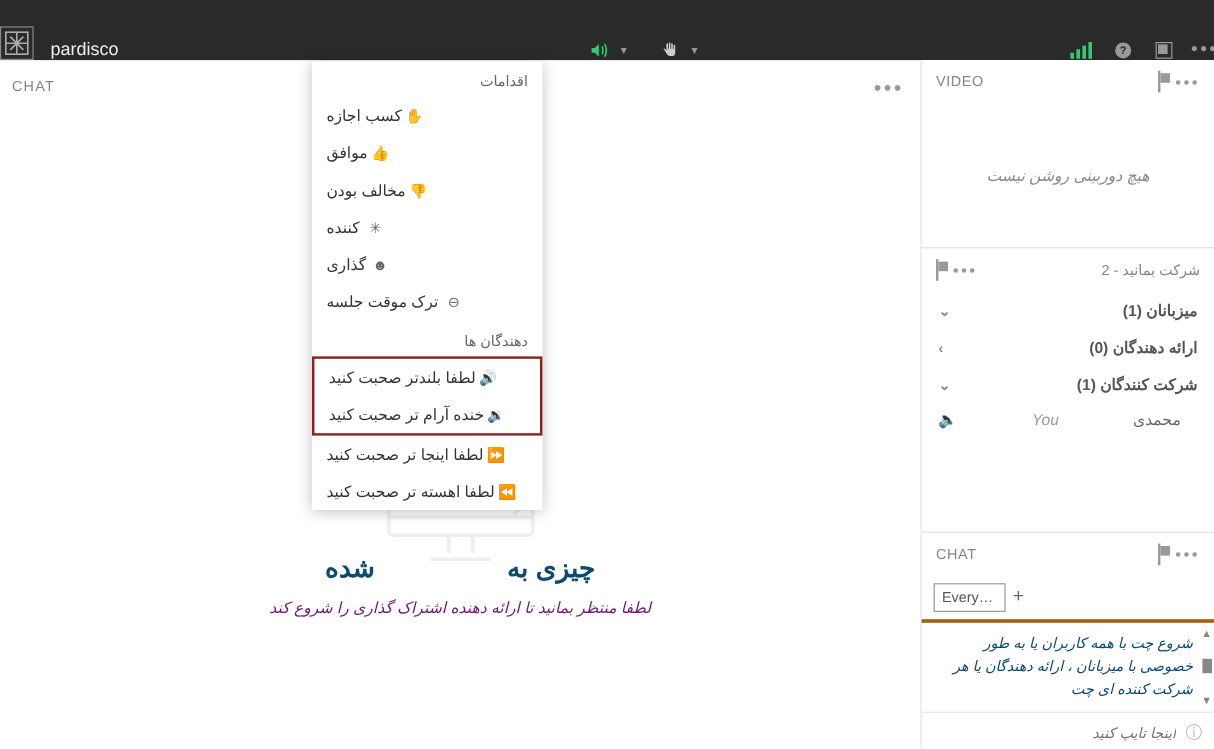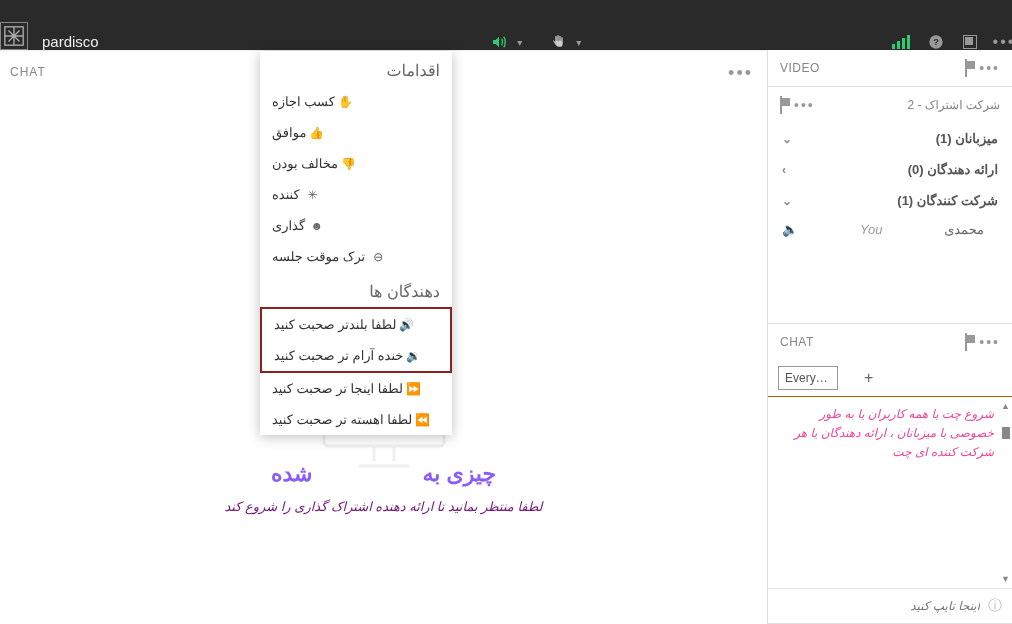--- a/index.html
+++ b/index.html
@@ -17,52 +17,52 @@
 .bars-icon { display: flex; align-items: flex-end; gap: 2px; }
 .bars-icon span { width: 3px; background: #2ecc71; }
 .bars-icon span:nth-child(1){height:5px;} .bars-icon span:nth-child(2){height:8px;} .bars-icon span:nth-child(3){height:11px;} .bars-icon span:nth-child(4){height:14px;}
 
 .main { display: flex; height: 574px; }
 .share-area { flex: 1; position: relative; background: #fff; border-top: 1px solid #eee; }
 .share-label { position: absolute; top: 14px; left: 10px; font-size: 12px; color: #868686; letter-spacing: 1px; }
 .share-dots { position: absolute; top: 12px; right: 14px; color: #999; font-size: 18px; cursor: pointer; letter-spacing: 2px; }
 
 .dropdown { position: absolute; top: 0; left: 260px; width: 192px; background: #fff; box-shadow: 0 2px 12px rgba(0,0,0,0.25); z-index: 10; }
-.dd-header { font-size: 16px; color: #666; text-align: right; padding: 10px 12px 6px; }
+.dd-header { font-size: 12px; color: #666; text-align: right; padding: 10px 12px 6px; }
 .dd-item { display: flex; align-items: center; justify-content: flex-end; padding: 8px 12px; font-size: 13px; color: #333; cursor: pointer; direction: rtl; }
 .dd-icon { width: 14px; margin-left: 4px; color: #666; font-size: 12px; display: inline-flex; }
 .highlight-box { border: 2px solid #8b2020; }
 
 .main-text { position: absolute; top: 410px; left: 50%; transform: translateX(-50%); text-align: center; direction: rtl; }
-.main-title { font-size: 22px; color: #8b5cf6; font-weight: 600; }
+.main-title { font-size: 22px; color: #0c4a6e; font-weight: 600; }
 .main-sub { font-size: 13px; color: #701a75; margin-top: 12px; font-style: italic; }
 .bg-icon { position: absolute; top: 320px; left: 50%; transform: translateX(-50%); opacity: 0.06; }
 
 .sidebar { width: 245px; border-left: 1px solid #ddd; display: flex; flex-direction: column; background: #fff; }
 .panel { border-bottom: 1px solid #e0e0e0; }
 .panel-header { display: flex; align-items: center; justify-content: space-between; padding: 10px 12px; font-size: 12px; color: #868686; letter-spacing: 0.5px; }
 .panel-icons { display: flex; gap: 12px; align-items: center; }
 .pi { color: #999; cursor: pointer; font-size: 14px; }
 .dots { letter-spacing: 2px; }
 
 .video-body { height: 120px; display: flex; align-items: center; justify-content: center; color: #888; font-size: 13px; direction: rtl; font-style: italic; }
 
 .participants-body { font-size: 13px; }
 .p-group { padding: 8px 14px; display: flex; justify-content: space-between; align-items: center; cursor: pointer; direction: rtl; color: #555; font-weight: 600; }
 .p-chev { color: #888; font-size: 12px; }
 .p-user { padding: 6px 28px 6px 14px; direction: rtl; color: #666; font-size: 13px; display: flex; justify-content: space-between; }
 .p-you { font-style: italic; color: #999; direction: ltr; }
 .participants-body { height: 200px; }
 
 .chat-panel { flex: 1; display: flex; flex-direction: column; }
-.chat-tabs { display: flex; align-items: center; padding: 6px 10px; border-bottom: 1px solid #a16207; gap: 26px; }
+.chat-tabs { display: flex; align-items: center; padding: 6px 10px; border-bottom: 3px solid #a16207; gap: 6px; }
 .chat-tab { font-size: 12px; color: #555; padding: 4px 6px; border: 1px solid #999; max-width: 60px; overflow: hidden; text-overflow: ellipsis; white-space: nowrap; }
 .chat-add { font-size: 16px; color: #666; cursor: pointer; }
 .chat-scroll { position: relative; flex: 1; padding: 8px 18px 8px 8px; }
-.chat-hint { font-size: 12px; color: #ec4899; direction: rtl; font-style: italic; text-align: right; line-height: 1.6; }
+.chat-hint { font-size: 12px; color: #0c4a6e; direction: rtl; font-style: italic; text-align: right; line-height: 1.6; }
 .chat-input-row { border-top: 1px solid #e8e8e8; padding: 8px 10px; display: flex; align-items: center; direction: rtl; gap: 8px; }
 .chat-input { border: none; outline: none; flex: 1; font-size: 12px; direction: rtl; color: #999; font-style: italic; }
 .info-icon { color: #bbb; font-size: 14px; }
 .scroll-handle { position: absolute; right: 2px; top: 30px; width: 8px; height: 12px; background: #888; }
 .scroll-arrow { position: absolute; right: 2px; font-size: 9px; color: #888; }
 .scroll-arrow.up { top: 4px; } .scroll-arrow.down { bottom: 4px; }
 
 .fs-box { width: 14px; height: 14px; border: 1.5px solid #999; position: relative; }
 .fs-box::after { content: ''; position: absolute; width: 8px; height: 8px; background: #999; top: 1px; left: 1px; }
 </style>
@@ -180,25 +180,26 @@
 
   <div class="sidebar">
     <div class="panel">
       <div class="panel-header">
         <span>VIDEO</span>
         <div class="panel-icons">
           <span class="pi"><span class="fs-box" style="border-color:#999;"></span></span>
           <span class="pi dots">•••</span>
         </div>
       </div>
+      <div class="video-body">هیچ دوربینی روشن نیست</div>
     </div>
 
     <div class="panel">
       <div class="panel-header" style="direction:rtl;">
-        <span><span>شرکت اشتراک</span> - <span>2</span></span>
+        <span><span>شرکت بمانید</span> - <span>2</span></span>
         <div class="panel-icons" style="direction:ltr;">
           <span class="pi"><span class="fs-box"></span></span>
           <span class="pi dots">•••</span>
         </div>
       </div>
       <div class="participants-body">
         <div class="p-group">
           <span>میزبانان (1)</span>
           <span class="p-chev">⌄</span>
         </div>

